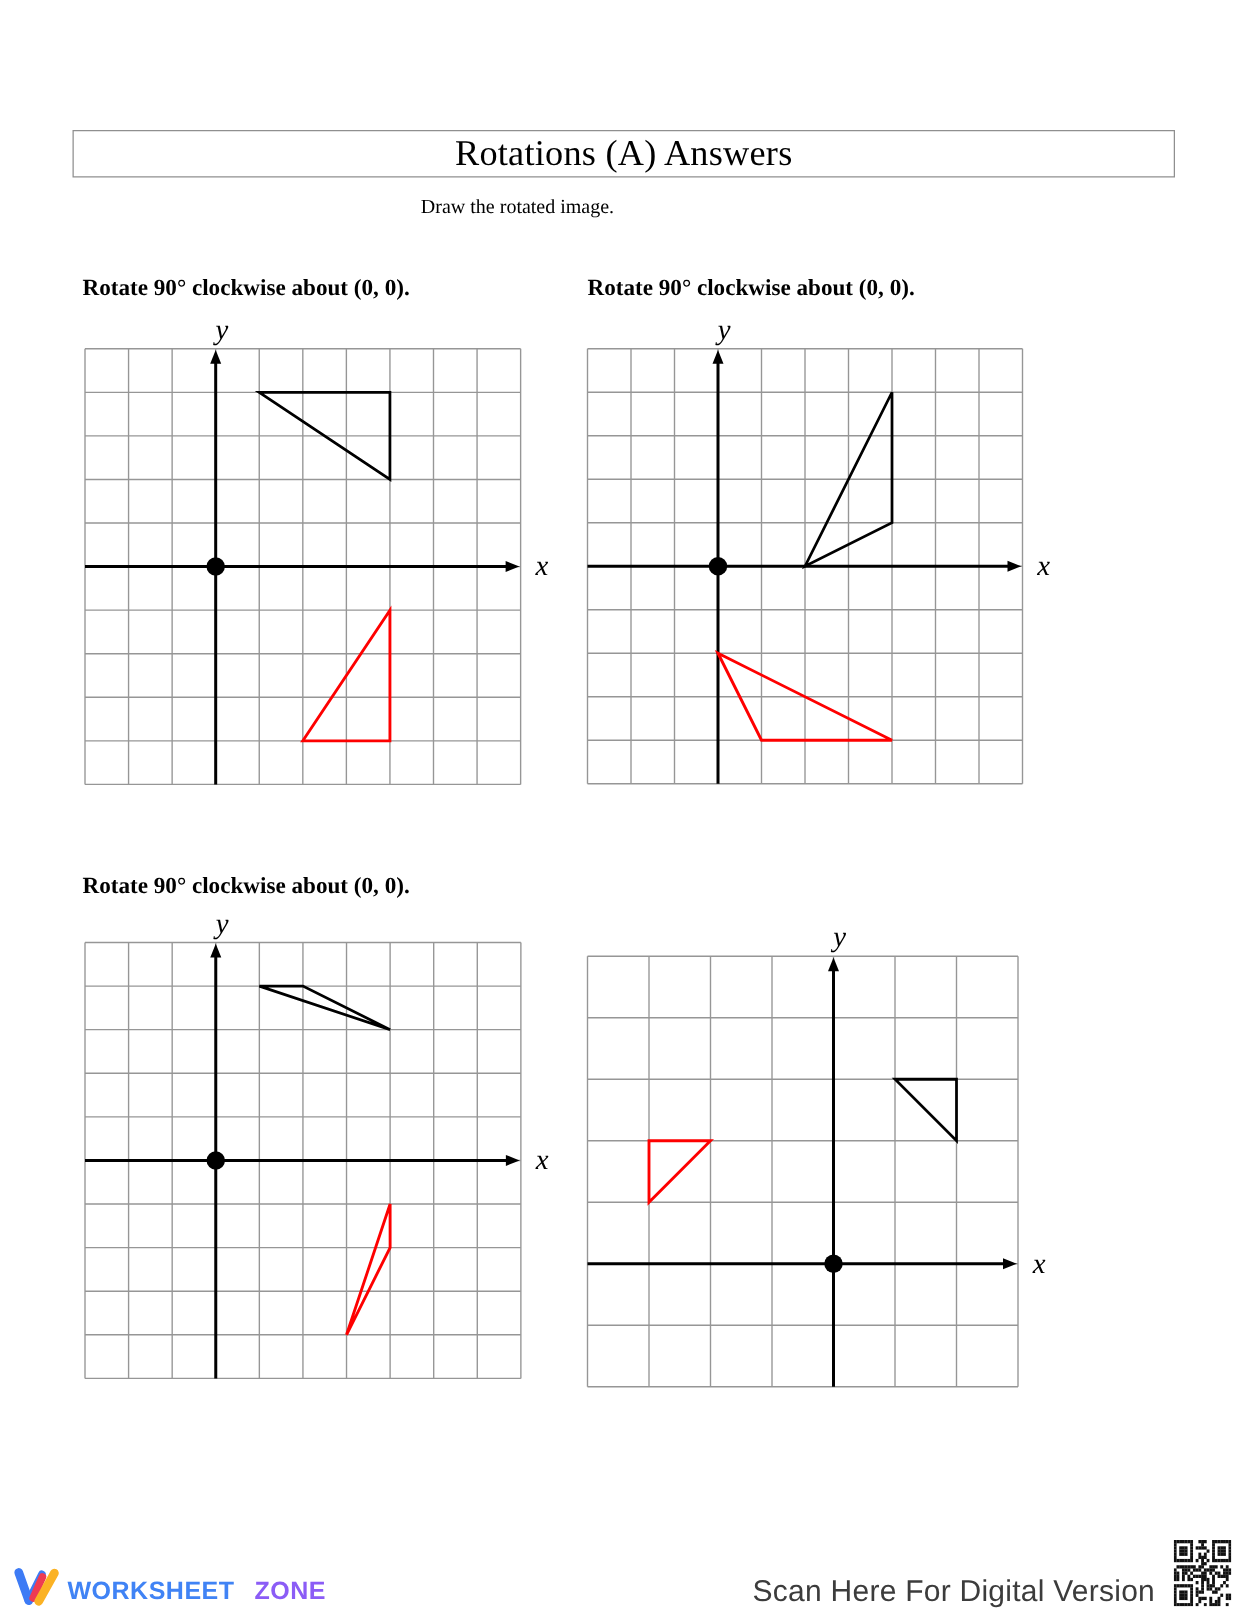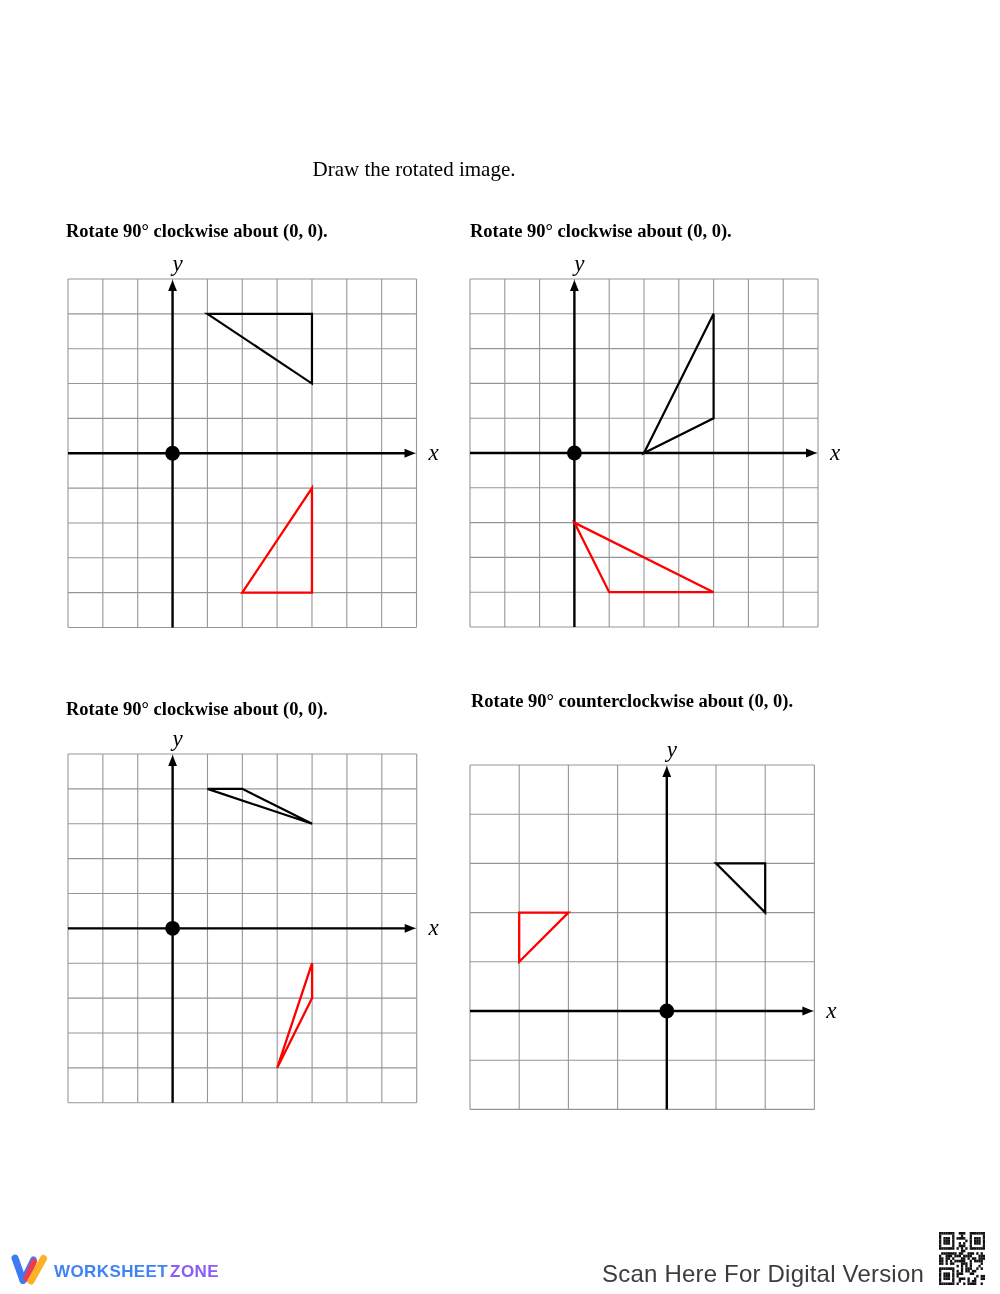--- a/index.html
+++ b/index.html
@@ -1,39 +1,42 @@
 <!DOCTYPE html>
 <html><head>
 <meta charset="utf-8">
 <style>
   html,body{margin:0;padding:0;background:#fff;}
   .page{position:relative;width:1000px;height:1294px;background:#ffffff;overflow:hidden;
         font-family:"Liberation Serif",serif;color:#000;}
   .title-box{position:absolute;left:58px;top:104px;width:880px;height:36px;
              border:1.6px solid #8f8f8f;display:flex;align-items:center;justify-content:center;}
   .title{font-size:29px;letter-spacing:0.2px;}
-  .subtitle{position:absolute;left:0;top:157px;width:828px;text-align:center;font-size:21px;}
+  .subtitle{position:absolute;left:0;top:157px;width:828px;text-align:center;font-size:16px;}
   .instruction{position:absolute;font-size:18.5px;white-space:nowrap;font-weight:bold;}
   .grid-svg{position:absolute;}
   .grid-svg text{font-family:"Liberation Serif",serif;}
   .logo-mark{position:absolute;left:6px;top:1251px;}
-  .logo-words{position:absolute;left:54px;top:1262px;display:flex;gap:2px;
+  .logo-words{position:absolute;left:54px;top:1262px;display:flex;gap:16px;
               font-family:"Liberation Sans",sans-serif;font-weight:bold;
-              font-size:17px;letter-spacing:0.4px;}
+              font-size:20px;letter-spacing:0.4px;}
   .scan-text{position:absolute;top:1260px;right:76px;font-family:"Liberation Sans",sans-serif;
              font-size:24px;font-weight:500;letter-spacing:0.2px;}
   .qr{position:absolute;left:936px;top:1229px;width:52px;height:59px;background:#fff;
       display:flex;align-items:center;justify-content:center;}
   .qr svg{width:46px;height:53px;}
 </style>
 </head>
 <body>
 
 <div class="page">
 
+  <div class="title-box">
+    <span class="title">Rotations (A) Answers</span>
+  </div>
 
   <div class="subtitle">Draw the rotated image.</div>
 
   <div class="instruction" style="left:66px;top:221px">Rotate 90° clockwise about (0, 0).</div>
   <svg class="grid-svg" width="398.5" height="392.5" style="left: 62px; top: 245px;">
       <g stroke="#969696" stroke-width="1.1">
         <line x1="6" y1="34" x2="354.5" y2="34"></line>
         <line x1="6" y1="68.85" x2="354.5" y2="68.85"></line>
         <line x1="6" y1="103.7" x2="354.5" y2="103.7"></line>
         <line x1="6" y1="138.55" x2="354.5" y2="138.55"></line>
@@ -134,21 +137,20 @@
       <polygon points="353.7,208.35 342.7,203.95 342.7,212.75" fill="#000000"></polygon>
       <line x1="110.60999999999999" y1="382.7" x2="110.60999999999999" y2="41" stroke="#000000" stroke-width="2.4"></line>
       <polygon points="110.60999999999999,35 106.20999999999998,46 115.00999999999999,46" fill="#000000"></polygon>
       <circle cx="110.60999999999999" cy="208.35" r="7.4" fill="#000000"></circle>
       <text x="371.7" y="215.35" font-style="italic" font-size="23" text-anchor="middle">x</text>
       <text x="115.60999999999999" y="26" font-style="italic" font-size="23" text-anchor="middle">y</text>
       <polygon points="145.48,68.87 180.35,68.87 250.08999999999997,103.74" fill="none" stroke="#000000" stroke-width="2.2"></polygon>
       <polygon points="250.08999999999997,243.21999999999997 250.08999999999997,278.09 215.21999999999997,347.83" fill="none" stroke="#fe0000" stroke-width="2.3"></polygon>
     </svg>
 
-  <div class="instruction" style="left:471px;top:691px">Rotate 90° counterclockwise about (0, 0).</div>
   <svg class="grid-svg" width="394.40000000000003" height="388.40000000000003" style="left: 464px; top: 731px;">
       <g stroke="#969696" stroke-width="1.1">
         <line x1="6" y1="34" x2="350.40000000000003" y2="34"></line>
         <line x1="6" y1="83.2" x2="350.40000000000003" y2="83.2"></line>
         <line x1="6" y1="132.4" x2="350.40000000000003" y2="132.4"></line>
         <line x1="6" y1="181.60000000000002" x2="350.40000000000003" y2="181.60000000000002"></line>
         <line x1="6" y1="230.8" x2="350.40000000000003" y2="230.8"></line>
         <line x1="6" y1="280" x2="350.40000000000003" y2="280"></line>
         <line x1="6" y1="329.20000000000005" x2="350.40000000000003" y2="329.20000000000005"></line>
         <line x1="6" y1="378.40000000000003" x2="350.40000000000003" y2="378.40000000000003"></line>

